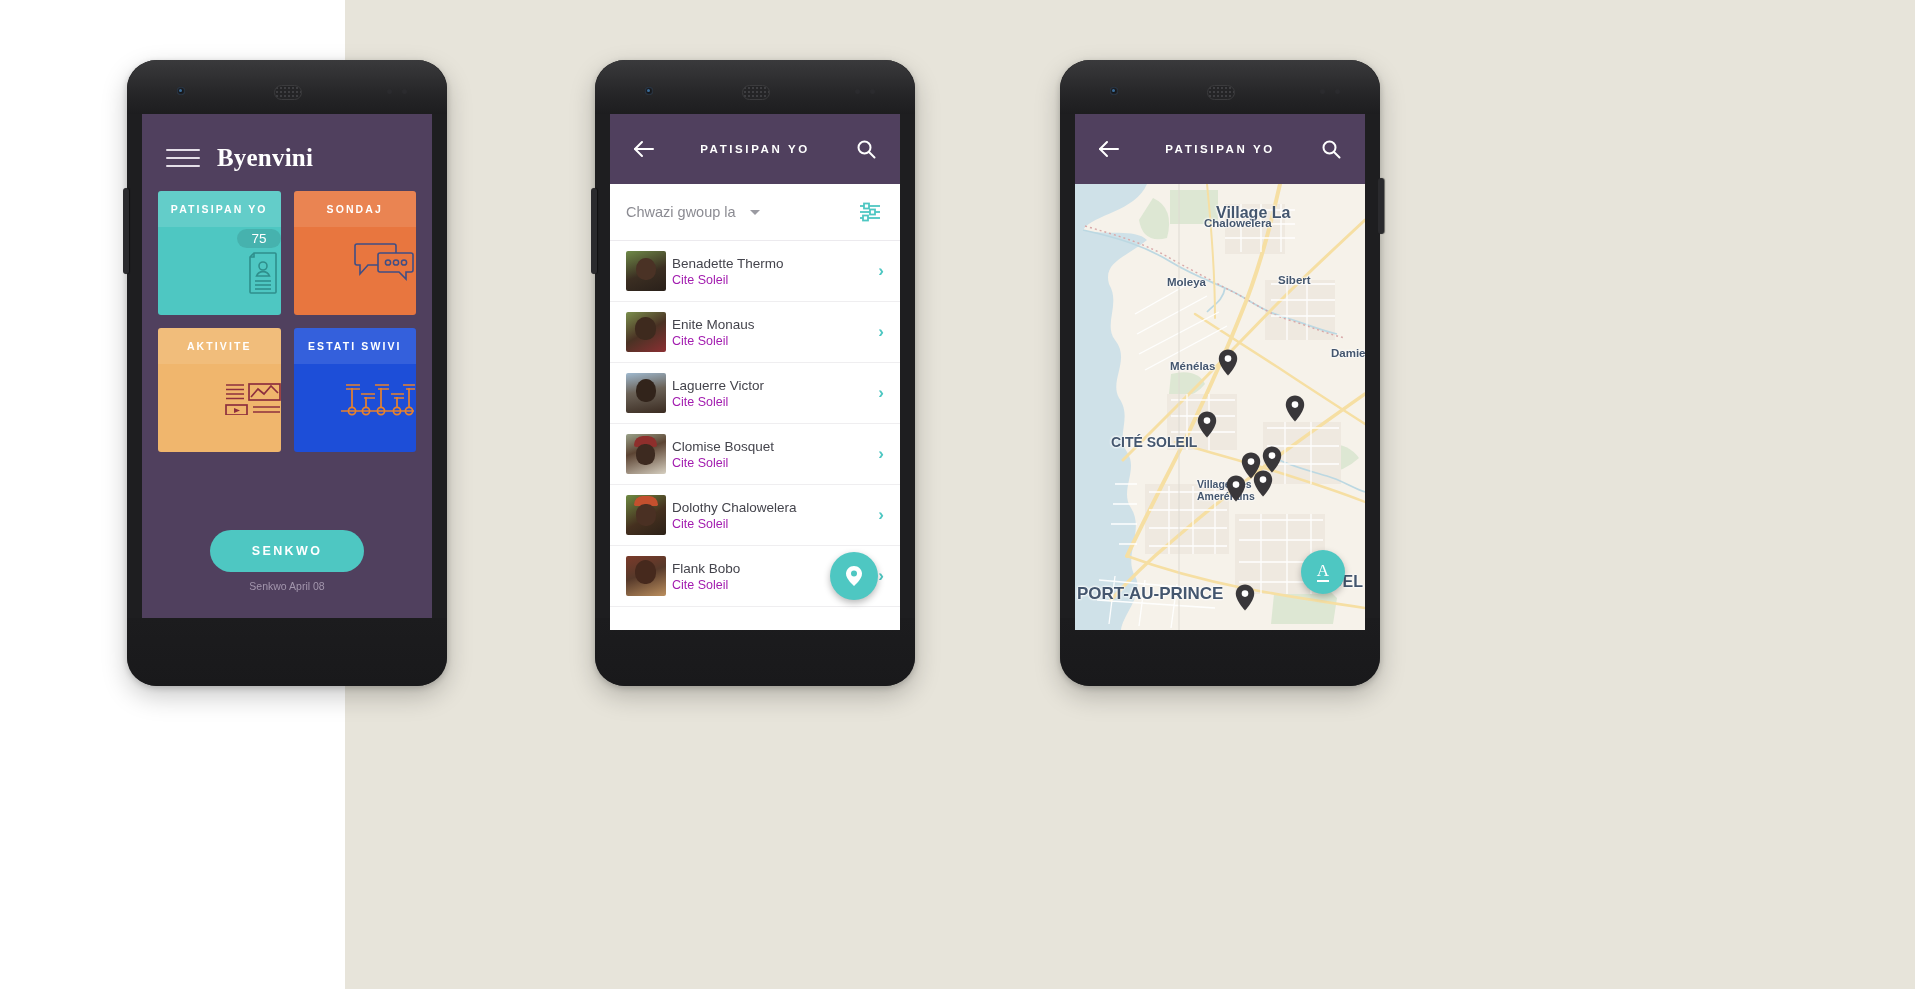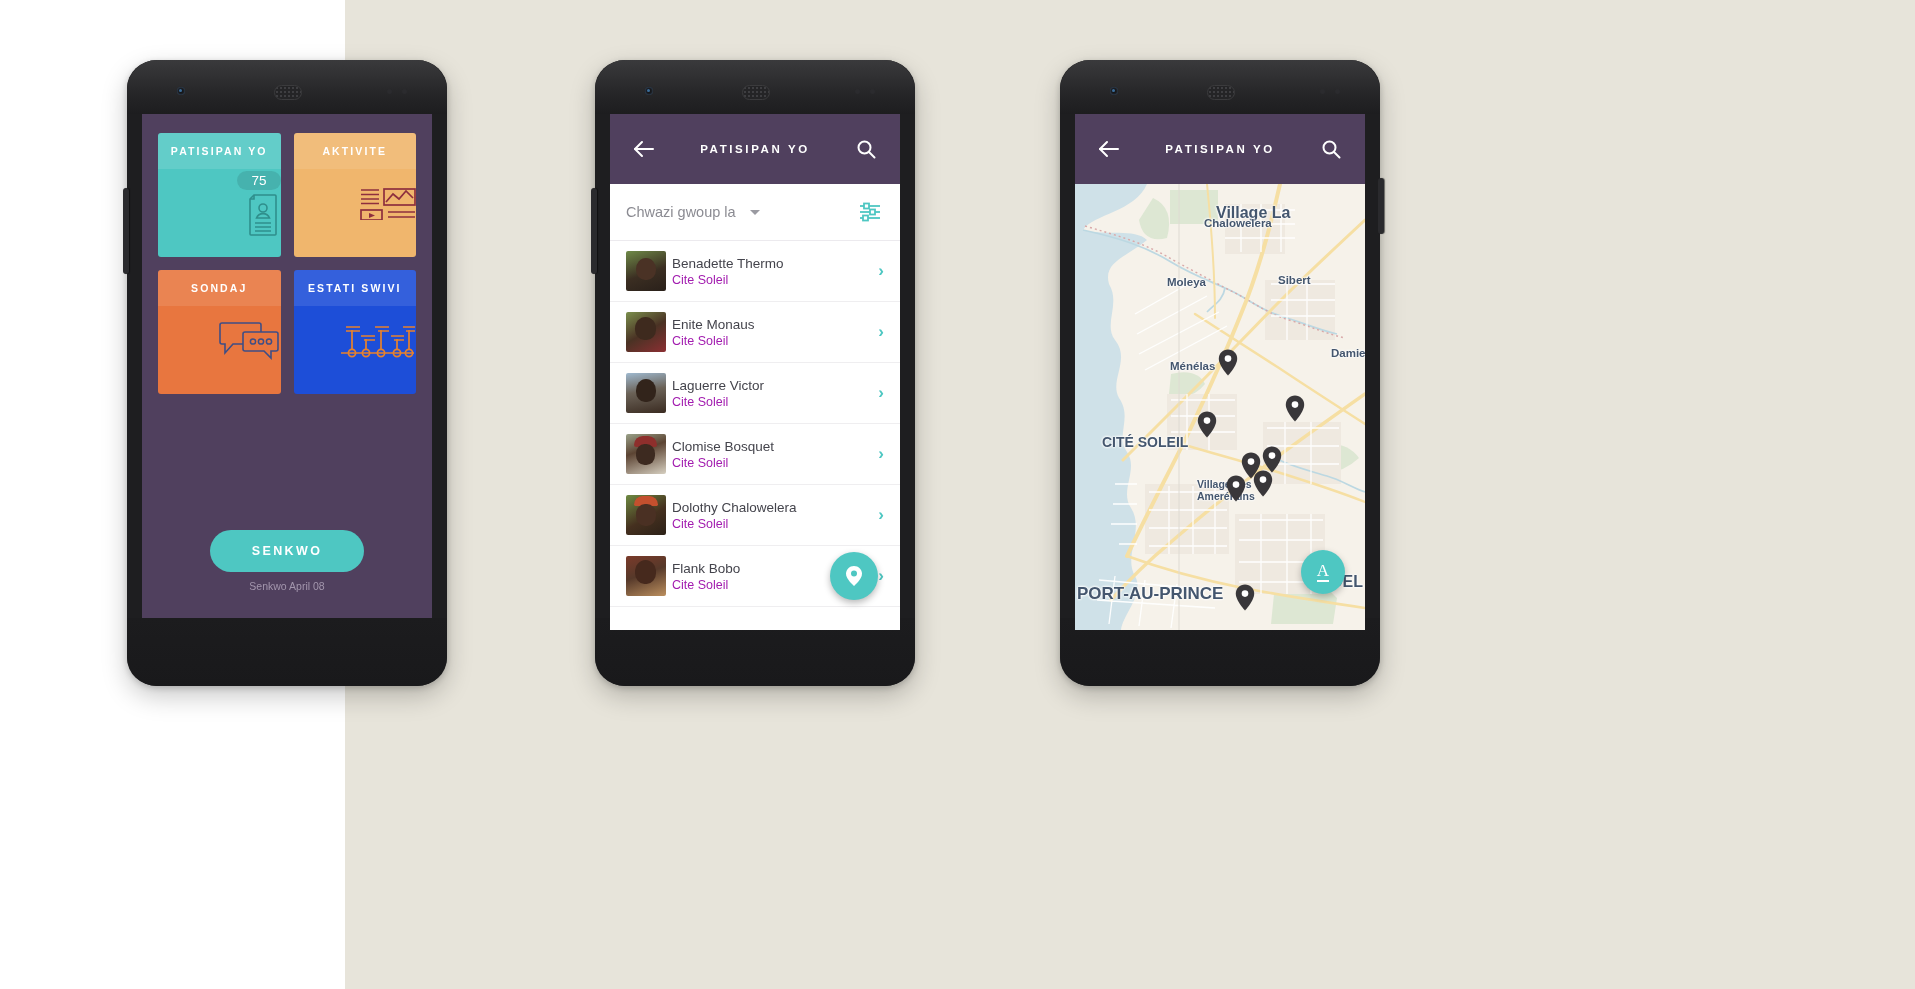--- a/index.html
+++ b/index.html
@@ -108,37 +108,60 @@
     <div class="cam" style="left:50px;top:27px;"></div>
     <div class="speaker" style="left:147px;top:25px;"></div>
     <div class="sensor" style="right:55px;top:29px;"></div>
     <div class="sensor" style="right:40px;top:29px;"></div>
   </div>
   <div class="bezel-bot"></div>
   <div class="sidebtn" style="left:-4px;top:128px;height:86px;"></div>
 
   <div class="screen p1-screen" style="left:15px;top:54px;width:290px;height:504px;">
 
+    <div class="app-title-row">
+      <div class="hamburger">
+        <span></span>
+          <span></span>
+          <span></span>
+      </div>
+      <div class="app-title">Byenvini</div>
+    </div>
 
     <div class="tile-grid">
 
       <div class="tile t-teal">
         <div class="tile-head">
           <span class="tile-label">PATISIPAN YO</span>
         </div>
         <div class="tile-body">
           <div class="badge">75</div>
           <svg width="36" height="44" viewBox="0 0 36 44">
             <path d="M9 2 H30 a1 1 0 0 1 1 1 V41 a1 1 0 0 1 -1 1 H6 a1 1 0 0 1 -1 -1 V6 z" fill="none" stroke="#2f8f8c" stroke-width="1.6"></path>
             <path d="M9 2 L9 6 L5 6" fill="none" stroke="#2f8f8c" stroke-width="1.6"></path>
             <circle cx="18" cy="15" r="4" fill="none" stroke="#2f8f8c" stroke-width="1.6"></circle>
             <path d="M11.5 25 a7 7 0 0 1 13 0 z" fill="none" stroke="#2f8f8c" stroke-width="1.6"></path>
             <line x1="10" y1="30" x2="26" y2="30" stroke="#2f8f8c" stroke-width="1.6"></line>
             <line x1="10" y1="34" x2="26" y2="34" stroke="#2f8f8c" stroke-width="1.6"></line>
             <line x1="10" y1="38" x2="26" y2="38" stroke="#2f8f8c" stroke-width="1.6"></line>
+          </svg>
+        </div>
+      </div>
+
+      <div class="tile t-orange">
+        <div class="tile-head">
+          <span class="tile-label">SONDAJ</span>
+        </div>
+        <div class="tile-body">
+          <svg width="62" height="42" viewBox="0 0 62 42">
+            <path d="M3 3 H40 a2 2 0 0 1 2 2 V22 a2 2 0 0 1 -2 2 H14 L6 33 V24 H3 a2 2 0 0 1 -2 -2 V5 a2 2 0 0 1 2 -2 z" fill="none" stroke="#3e4e86" stroke-width="1.6"></path>
+            <path d="M26 12 H57 a2 2 0 0 1 2 2 V29 a2 2 0 0 1 -2 2 H52 V38 L45 31 H26 a2 2 0 0 1 -2 -2 V14 a2 2 0 0 1 2 -2 z" fill="#e8763f" stroke="#3e4e86" stroke-width="1.6"></path>
+            <circle cx="34" cy="21.5" r="2.6" fill="none" stroke="#3e4e86" stroke-width="1.5"></circle>
+            <circle cx="42" cy="21.5" r="2.6" fill="none" stroke="#3e4e86" stroke-width="1.5"></circle>
+            <circle cx="50" cy="21.5" r="2.6" fill="none" stroke="#3e4e86" stroke-width="1.5"></circle>
           </svg>
         </div>
       </div>
 
       <div class="tile t-sand">
         <div class="tile-head">
           <span class="tile-label">AKTIVITE</span>
         </div>
         <div class="tile-body">
           <svg width="56" height="32" viewBox="0 0 56 32">
@@ -147,35 +170,20 @@
                 <line x1="1" y1="6.5" x2="19" y2="6.5"></line>
               <line x1="1" y1="11" x2="19" y2="11"></line>
                 <line x1="1" y1="15.5" x2="19" y2="15.5"></line>
               <rect x="24" y="1" width="31" height="16"></rect>
               <polyline points="26,14 33,6 39,11 46,3 53,10"></polyline>
               <rect x="1" y="22" width="21" height="10"></rect>
               <polygon points="9,25 15,27.5 9,30" fill="#8e2f3e" stroke="none"></polygon>
               <line x1="28" y1="24" x2="55" y2="24"></line>
                 <line x1="28" y1="29" x2="55" y2="29"></line>
             </g>
-          </svg>
-        </div>
-      </div>
-
-      <div class="tile t-orange">
-        <div class="tile-head">
-          <span class="tile-label">SONDAJ</span>
-        </div>
-        <div class="tile-body">
-          <svg width="62" height="42" viewBox="0 0 62 42">
-            <path d="M3 3 H40 a2 2 0 0 1 2 2 V22 a2 2 0 0 1 -2 2 H14 L6 33 V24 H3 a2 2 0 0 1 -2 -2 V5 a2 2 0 0 1 2 -2 z" fill="none" stroke="#3e4e86" stroke-width="1.6"></path>
-            <path d="M26 12 H57 a2 2 0 0 1 2 2 V29 a2 2 0 0 1 -2 2 H52 V38 L45 31 H26 a2 2 0 0 1 -2 -2 V14 a2 2 0 0 1 2 -2 z" fill="#e8763f" stroke="#3e4e86" stroke-width="1.6"></path>
-            <circle cx="34" cy="21.5" r="2.6" fill="none" stroke="#3e4e86" stroke-width="1.5"></circle>
-            <circle cx="42" cy="21.5" r="2.6" fill="none" stroke="#3e4e86" stroke-width="1.5"></circle>
-            <circle cx="50" cy="21.5" r="2.6" fill="none" stroke="#3e4e86" stroke-width="1.5"></circle>
           </svg>
         </div>
       </div>
 
       <div class="tile t-green">
         <div class="tile-head">
           <span class="tile-label">ESTATI SWIVI</span>
         </div>
         <div class="tile-body">
           <svg width="76" height="38" viewBox="0 0 76 38">
@@ -438,21 +446,21 @@
         <line x1="104" y1="0" x2="104" y2="446" stroke="#dedad2" stroke-width="1"></line>
       </svg>
 
       <div>
           <div class="map-label" style="left: 141px; top: 20px; font-size: 16px;">Village La</div>
           <div class="map-label" style="left: 129px; top: 33px; font-size: 11.5px;">Chalowelera</div>
           <div class="map-label" style="left: 92px; top: 92px; font-size: 11.5px;">Moleya</div>
           <div class="map-label" style="left: 203px; top: 90px; font-size: 11.5px;">Sibert</div>
           <div class="map-label" style="left: 256px; top: 163px; font-size: 11.5px;">Damien</div>
           <div class="map-label" style="left: 95px; top: 176px; font-size: 11.5px;">Ménélas</div>
-          <div class="map-label" style="left: 27px; top: 250px; font-size: 14px;">CITÉ SOLEIL</div>
+          <div class="map-label" style="left: 36px; top: 250px; font-size: 14px;">CITÉ SOLEIL</div>
           <div class="map-label" style="left: 122px; top: 294px; font-size: 10.5px;">Village des</div>
           <div class="map-label" style="left: 122px; top: 306px; font-size: 10.5px;">Amerérains</div>
           <div class="map-label" style="left: 2px; top: 400px; font-size: 17px;">PORT-AU-PRINCE</div>
           <div class="map-label" style="left: 256px; top: 389px; font-size: 16px;">DEL</div>
         </div>
       <div>
           <div class="pin" style="left: 143px; top: 165px;"><svg width="20" height="27" viewBox="0 0 20 27">
               <path d="M10 0.6 C4.8 0.6 0.8 4.6 0.8 9.8 C0.8 16.6 10 26.6 10 26.6 C10 26.6 19.2 16.6 19.2 9.8 C19.2 4.6 15.2 0.6 10 0.6 z" fill="#39373a"></path>
               <circle cx="10" cy="9.6" r="3.3" fill="#ffffff"></circle>
             </svg></div>

